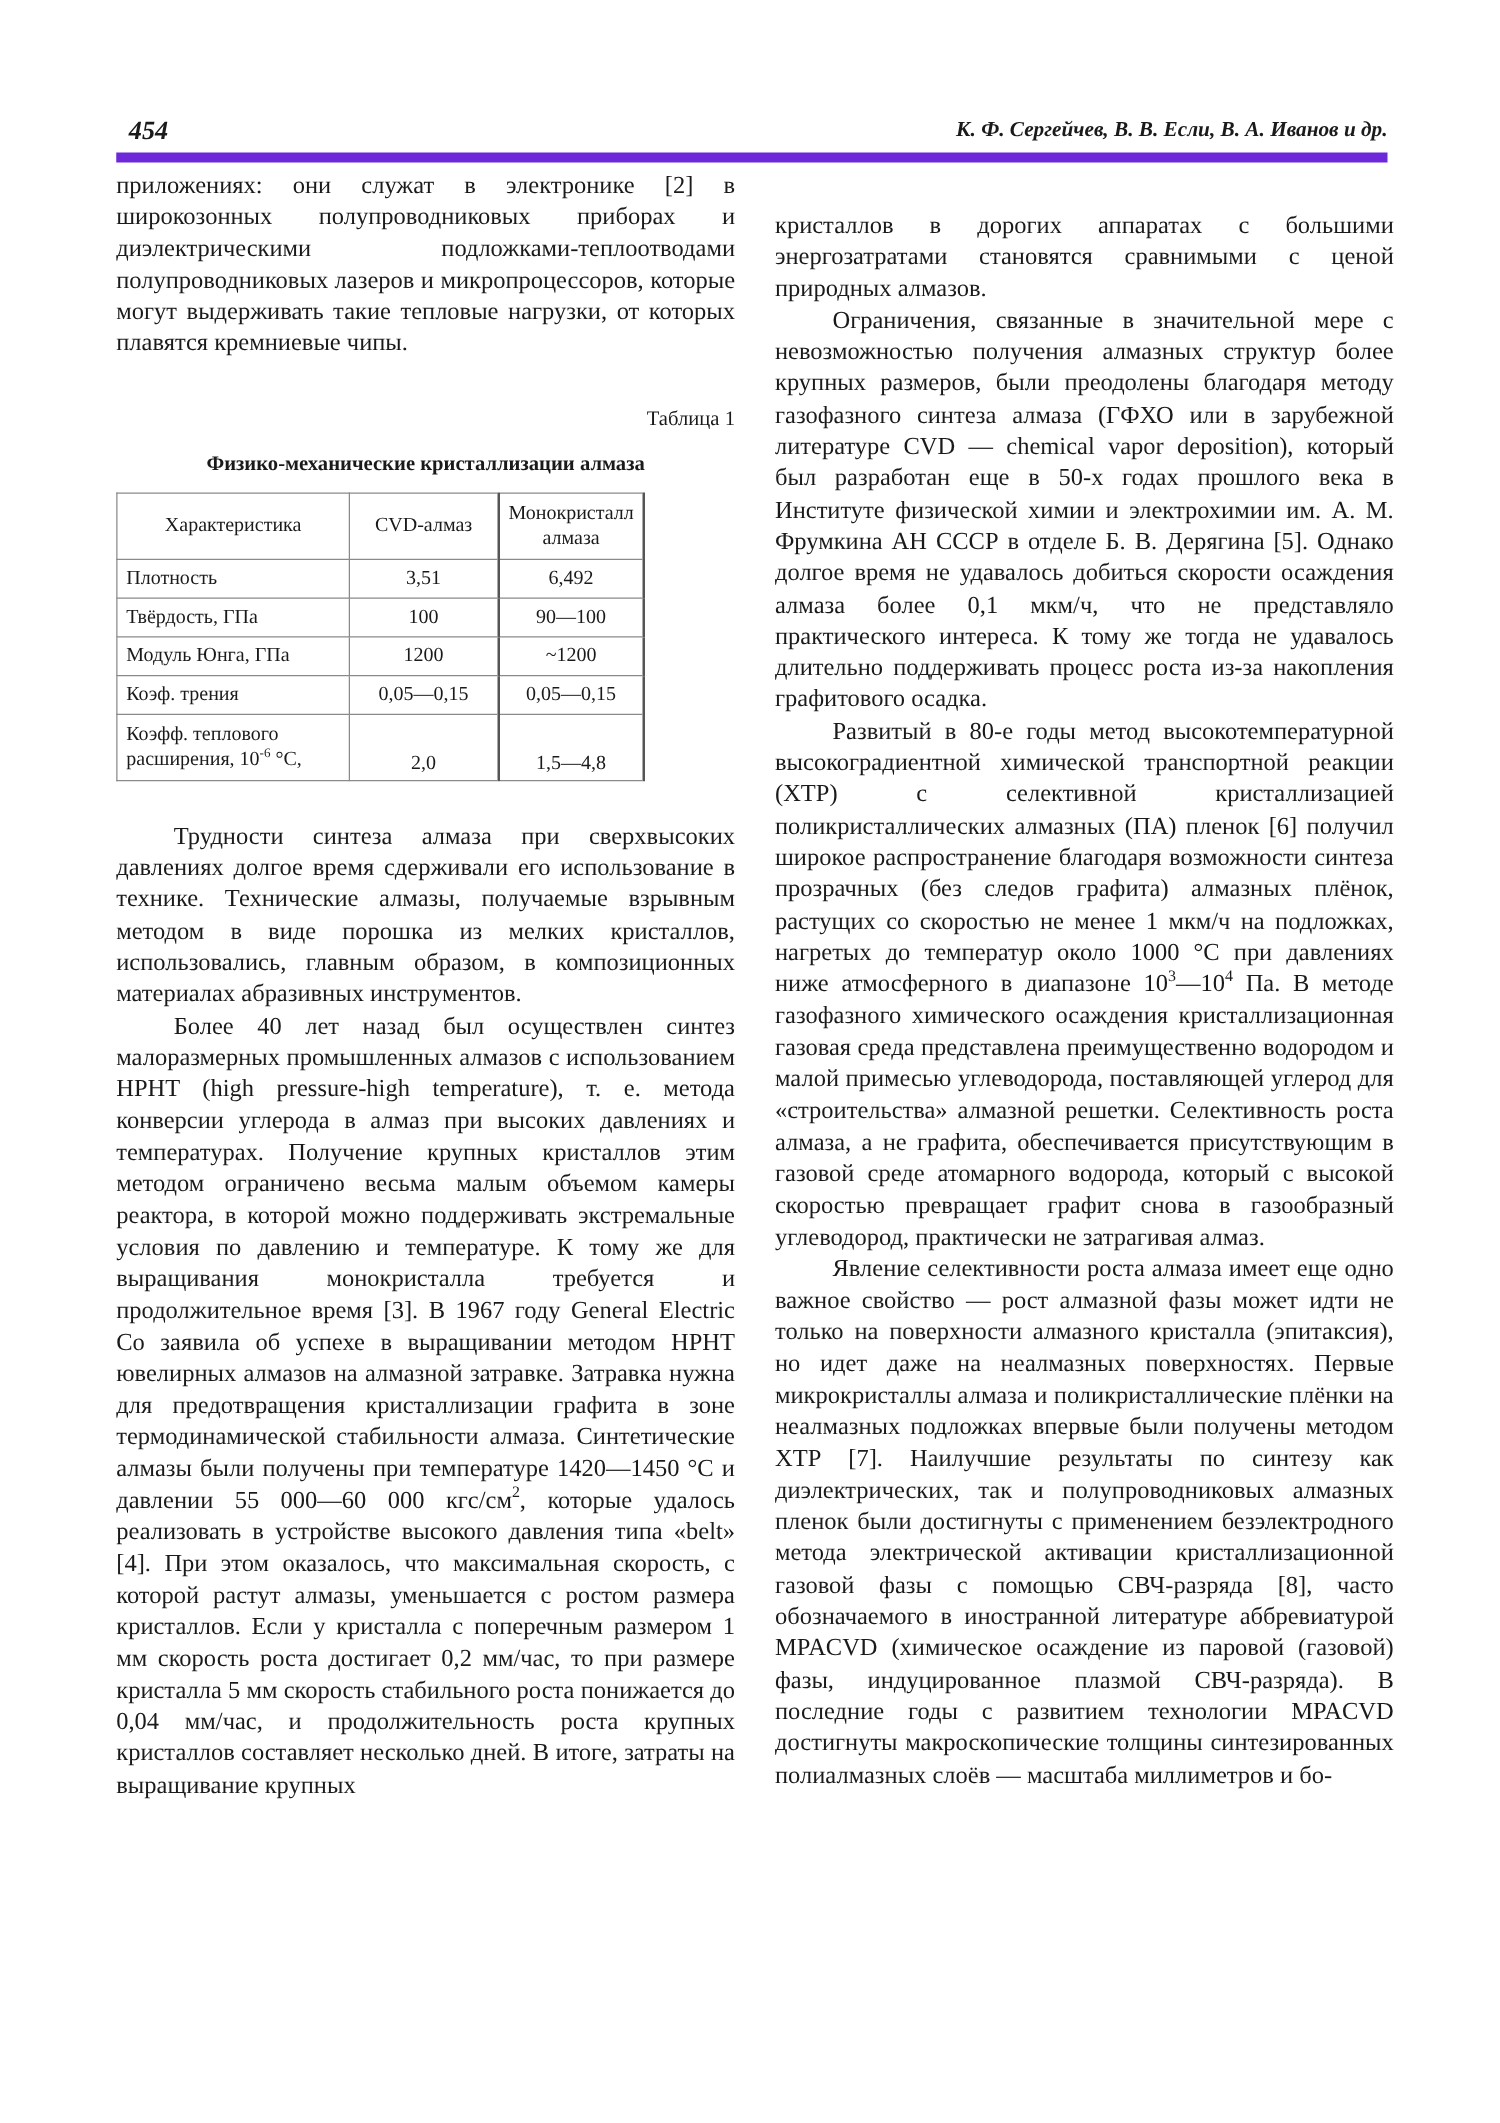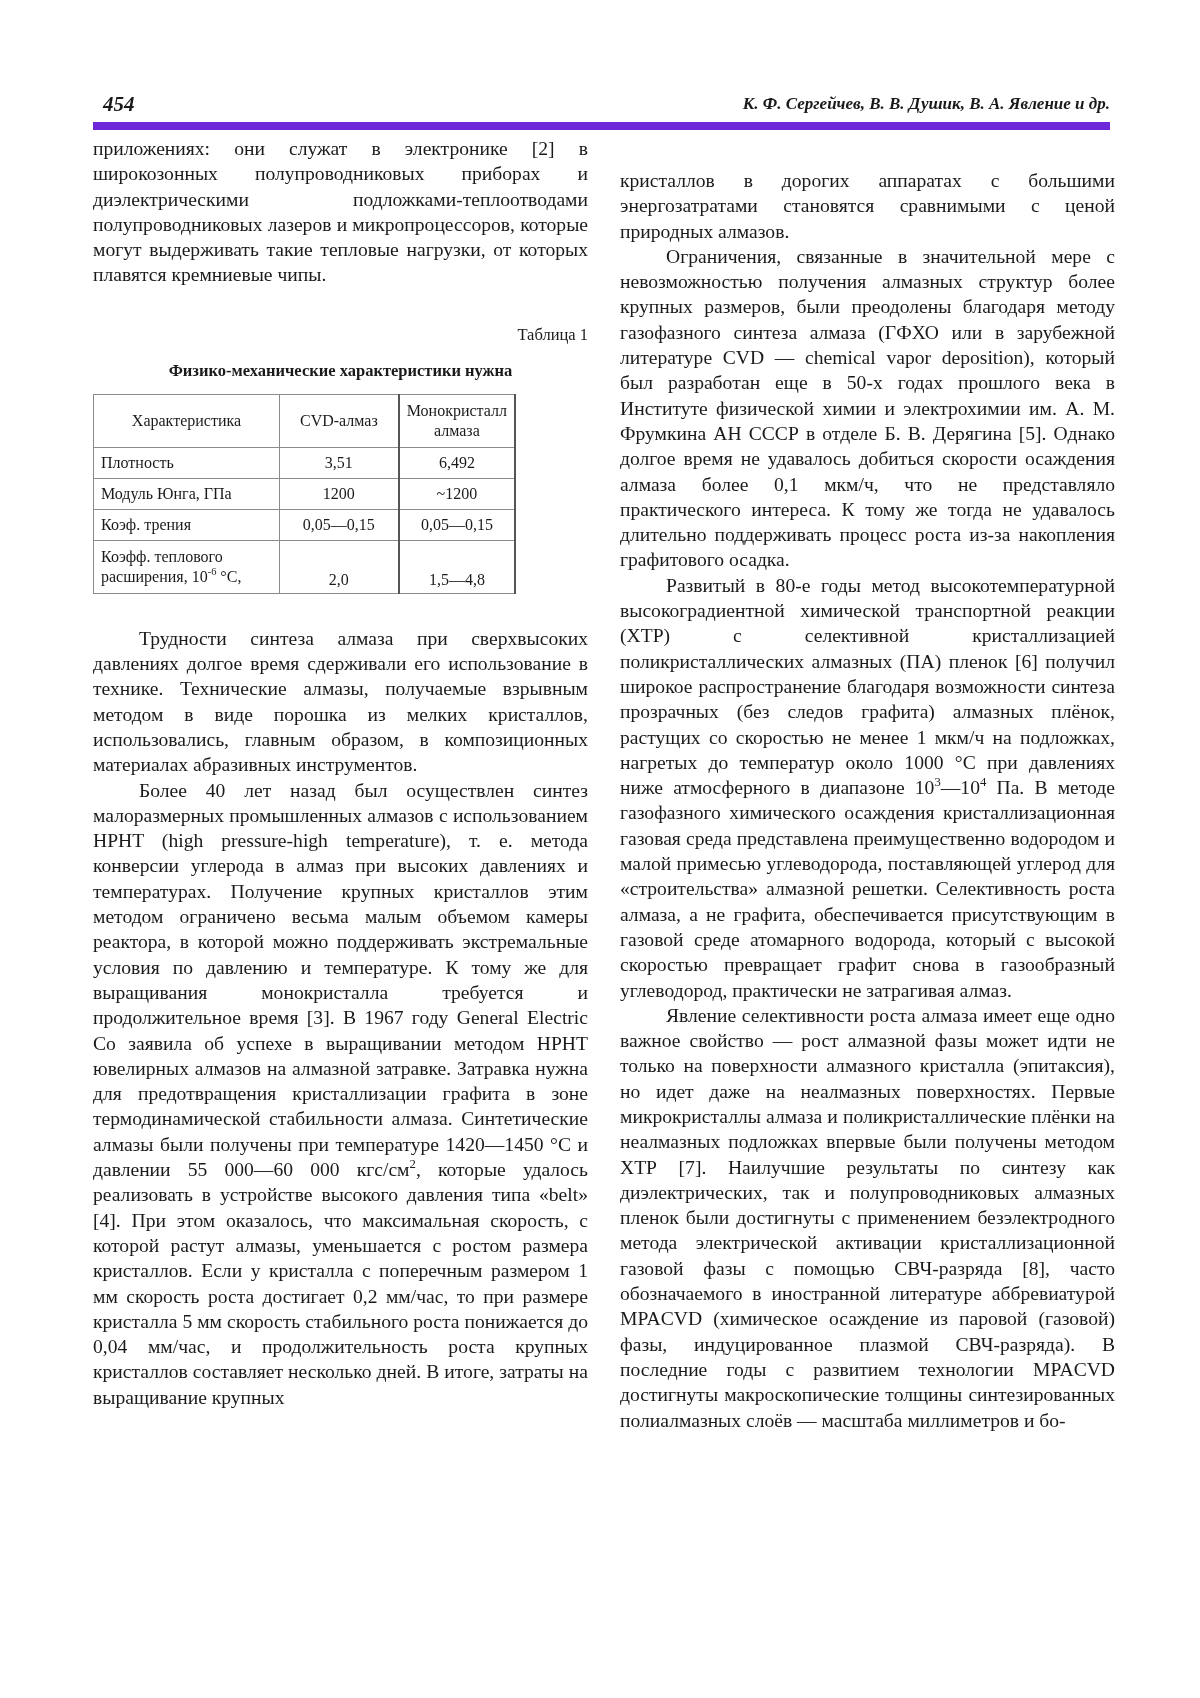--- a/index.html
+++ b/index.html
@@ -51,40 +51,45 @@
     table.props .c2 { width: 130px; }
     table.props .c3 { border-left: 2px solid #555; border-right: 2px solid #555; }
     table.props tr.tall td { height: 46px; }
     sup { font-size: 65%; line-height: 0; vertical-align: 0.65em; }
   </style>
 </head>
 <body>
 
 <div class="header">
   <span class="page-num">454</span>
-  <span class="authors">К. Ф. Сергейчев, В. В. Душик, В. А. Явление и др.</span>
+  <span class="authors">К. Ф. Сергейчев, В. В. Если, В. А. Иванов и др.</span>
 </div>
 
 <div class="col left">
   <p>приложениях: они служат в электронике [2] в широкозонных полупроводниковых приборах и диэлектрическими подложками-теплоотводами полупроводниковых лазеров и микропроцессоров, которые могут выдерживать такие тепловые нагрузки, от которых плавятся кремниевые чипы.</p>
 
   <div class="table-caption">Таблица 1</div>
-  <div class="table-title">Физико-механические характеристики нужна</div>
+  <div class="table-title">Физико-механические кристаллизации алмаза</div>
 
   <table class="props">
     <tbody>
         <tr>
       <th class="c1">Характеристика</th>
       <th class="c2">CVD-алмаз</th>
       <th class="c3">Монокристалл алмаза</th>
     </tr>
     <tr>
       <td class="c1">Плотность</td>
       <td class="c2 num">3,51</td>
       <td class="c3 num">6,492</td>
+    </tr>
+    <tr>
+      <td class="c1">Твёрдость, ГПа</td>
+      <td class="c2 num">100</td>
+      <td class="c3 num">90—100</td>
     </tr>
     <tr>
       <td class="c1">Модуль Юнга, ГПа</td>
       <td class="c2 num">1200</td>
       <td class="c3 num">~1200</td>
     </tr>
     <tr>
       <td class="c1">Коэф. трения</td>
       <td class="c2 num">0,05—0,15</td>
       <td class="c3 num">0,05—0,15</td>

